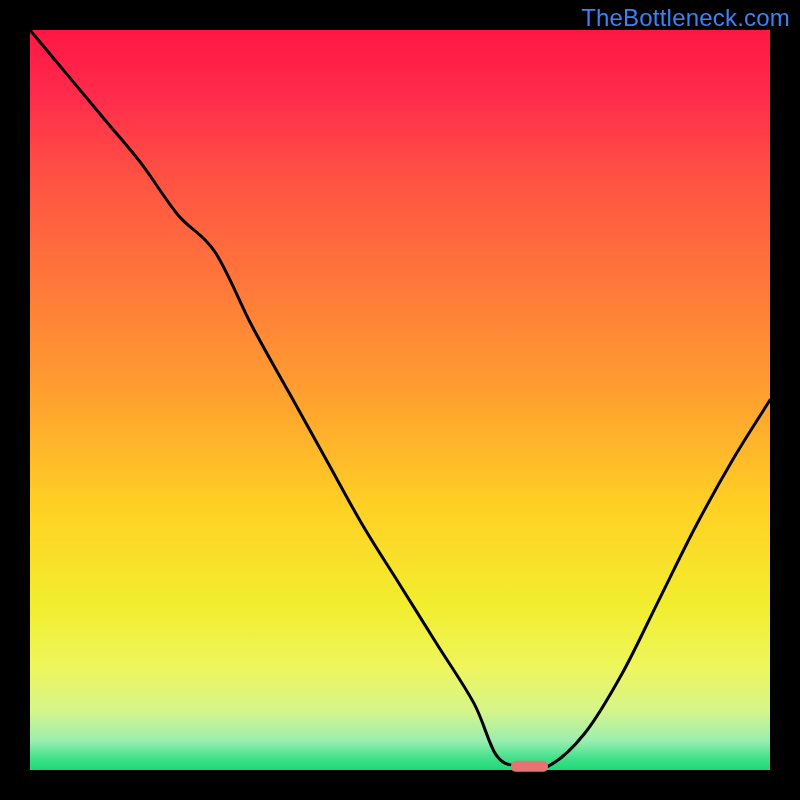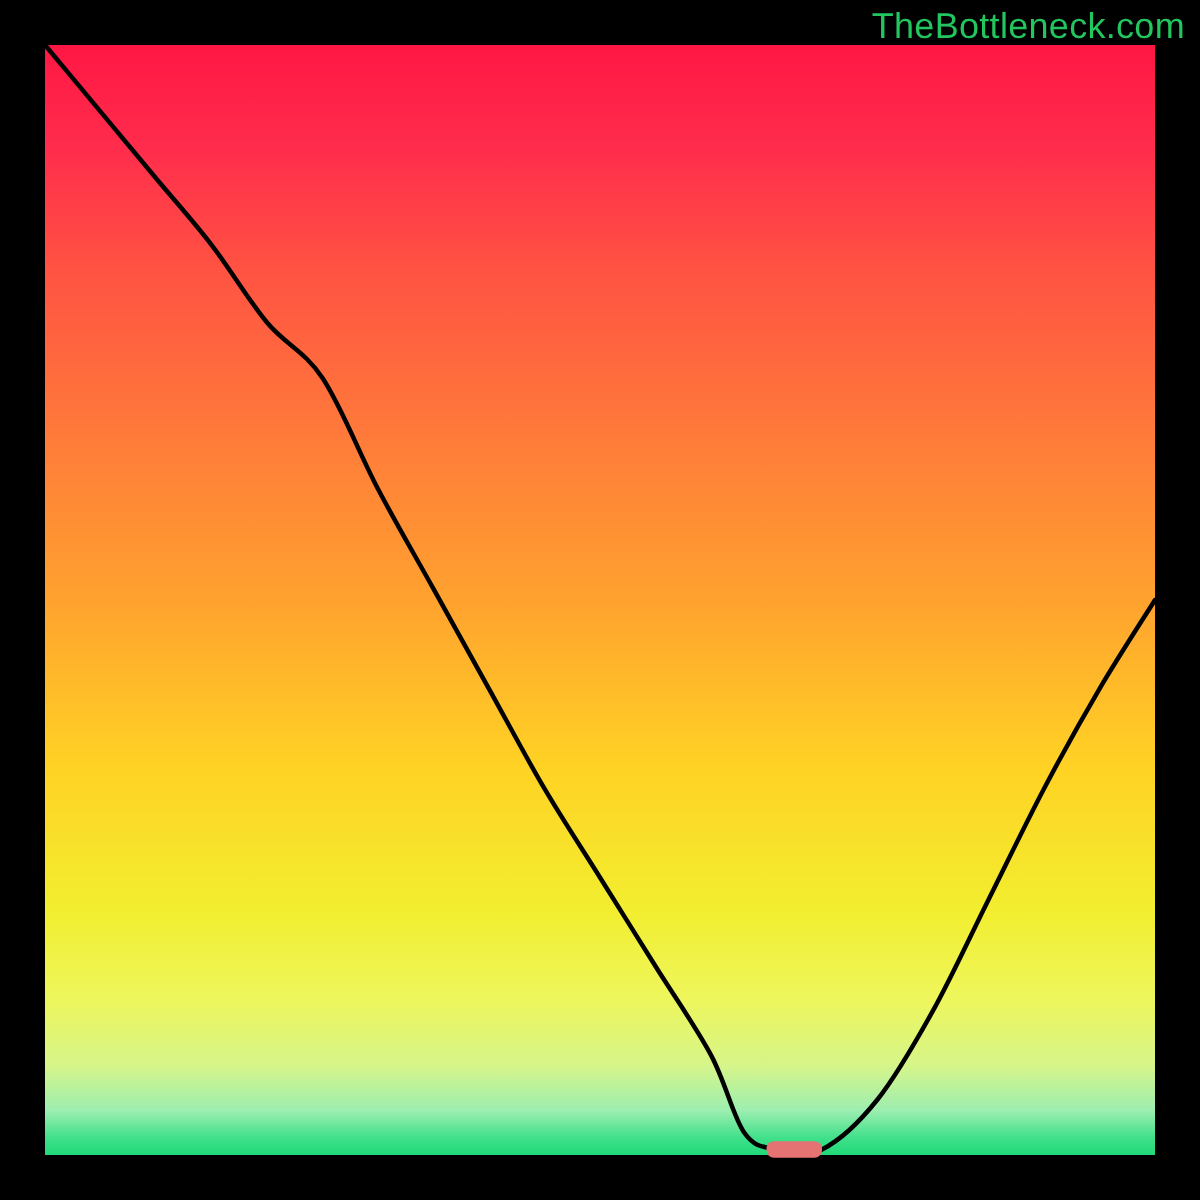--- a/index.html
+++ b/index.html
@@ -14,21 +14,21 @@
   .container {
     position: relative;
     width: 800px;
     height: 800px;
     background: #000;
   }
   .watermark {
     position: absolute;
     top: 4px;
     right: 10px;
-    color: #22c55e;
+    color: #3b82f6;
     font-size: 24px;
     font-weight: 400;
     letter-spacing: 0.2px;
     z-index: 5;
   }
   svg {
     display: block;
     position: absolute;
     left: 0;
     top: 0;

